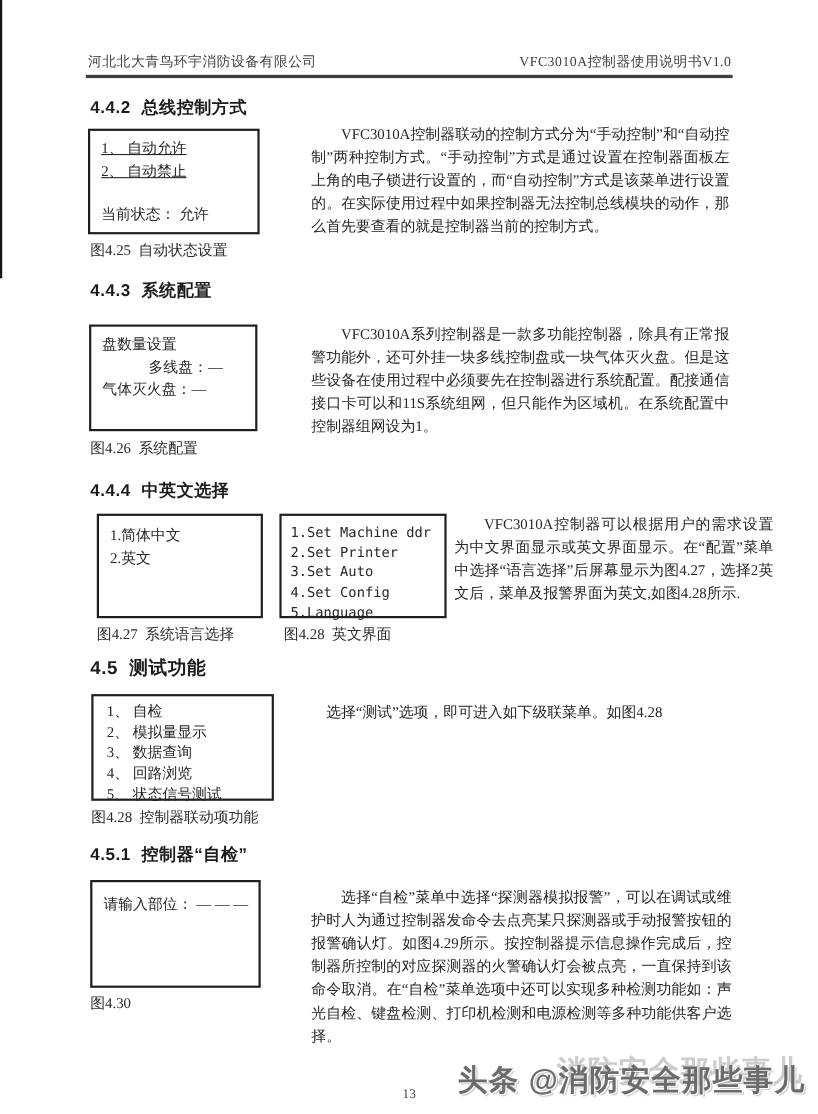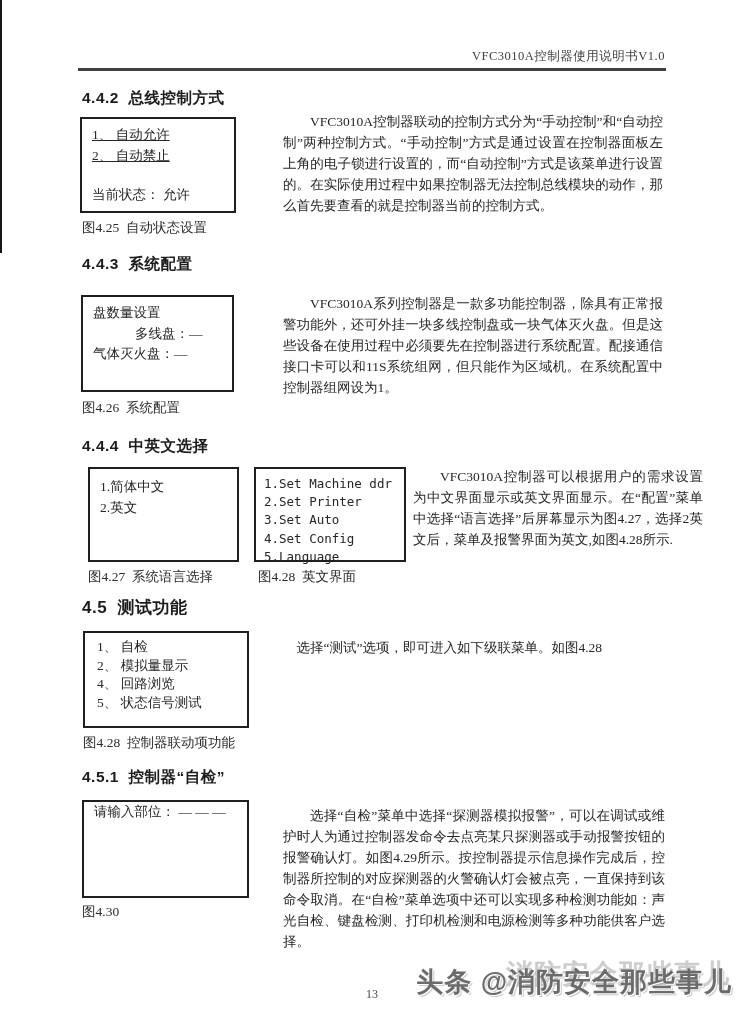--- a/index.html
+++ b/index.html
@@ -24,21 +24,21 @@
   .box1{left:80px;top:117px;width:156px;height:96px;padding-top:6px;text-decoration:underline;}
   .box1 .status{position:absolute;left:10px;bottom:7px;white-space:pre;}
   .box2{left:81px;top:295px;width:153px;height:97px;padding-top:6px;}
   .box2 .indent{padding-left:52px;}
   .box3{left:88px;top:467px;width:151px;height:95px;padding-top:8px;}
   .box4{left:254px;top:467px;width:152px;height:95px;padding-top:6px;
         font-family:"DejaVu Sans Mono","Liberation Mono",monospace;font-size:12.5px;}
   .box4 .line{line-height:18.2px;padding-left:8px;}
   .box5{left:83px;top:631px;width:166px;height:97px;padding-top:5px;}
   .box5 .line{line-height:18.7px;padding-left:12px;}
-  .box6{left:82px;top:800px;width:167px;height:98px;}
+  .box6{left:82px;top:800px;width:155px;height:98px;padding-top:10px;}
 
   .caption{position:absolute;font-size:13.5px;color:#2b2b2b;white-space:pre;}
   .cap1{left:82px;top:219px;}
   .cap2{left:82px;top:399px;}
   .cap3{left:88px;top:568px;}
   .cap4{left:258px;top:568px;}
   .cap5{left:83px;top:734px;}
   .cap6{left:82px;top:903px;}
 
   .para{position:absolute;margin:0;font-size:13.5px;line-height:21px;color:#262626;
@@ -57,20 +57,21 @@
   .wm-main{position:relative;font-size:27px;color:#6b6b6b;letter-spacing:1px;white-space:pre;
            text-shadow:1px 1px 0 #ffffff,2px 2px 1px rgba(130,130,130,0.45);}
 </style>
 </head>
 <body>
 
 <div class="page">
 
   <div class="edge-artifact"></div>
 
+  <span class="hdr-left">河北北大青鸟环宇消防设备有限公司</span>
   <span class="hdr-right">VFC3010A控制器使用说明书V1.0</span>
   <div class="hdr-rule"></div>
 
   <h3 class="sec-heading h442">4.4.2  总线控制方式</h3>
   <div class="box box1">
     <div class="line">1、 自动允许</div>
     <div class="line">2、 自动禁止</div>
     <div class="status">当前状态： 允许</div>
   </div>
   <div class="caption cap1">图4.25  自动状态设置</div>
@@ -98,20 +99,21 @@
     <div class="line">5.Language</div>
   </div>
   <div class="caption cap3">图4.27  系统语言选择</div>
   <div class="caption cap4">图4.28  英文界面</div>
   <p class="para p444">VFC3010A控制器可以根据用户的需求设置为中文界面显示或英文界面显示。在“配置”菜单中选择“语言选择”后屏幕显示为图4.27，选择2英文后，菜单及报警界面为英文,如图4.28所示.</p>
 
   <h3 class="sec-heading h45">4.5  测试功能</h3>
   <div class="box box5">
     <div class="line">1、 自检</div>
     <div class="line">2、 模拟量显示</div>
+    <div class="line">3、 数据查询</div>
     <div class="line">4、 回路浏览</div>
     <div class="line">5、 状态信号测试</div>
   </div>
   <div class="caption cap5">图4.28  控制器联动项功能</div>
   <p class="para p45">选择“测试”选项，即可进入如下级联菜单。如图4.28</p>
 
   <h3 class="sec-heading h451">4.5.1  控制器“自检”</h3>
   <div class="box box6">
     <div class="line">请输入部位： — — —</div>
   </div>

